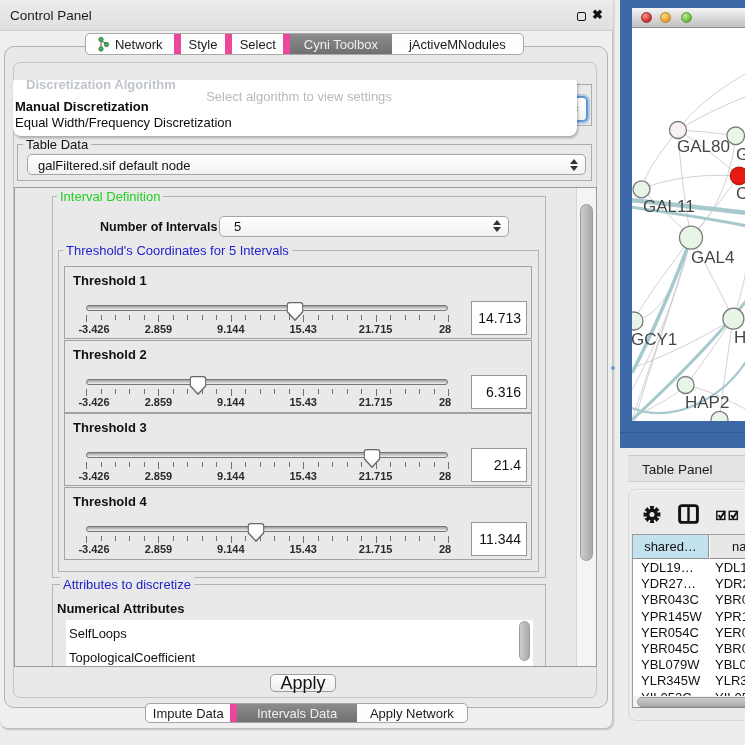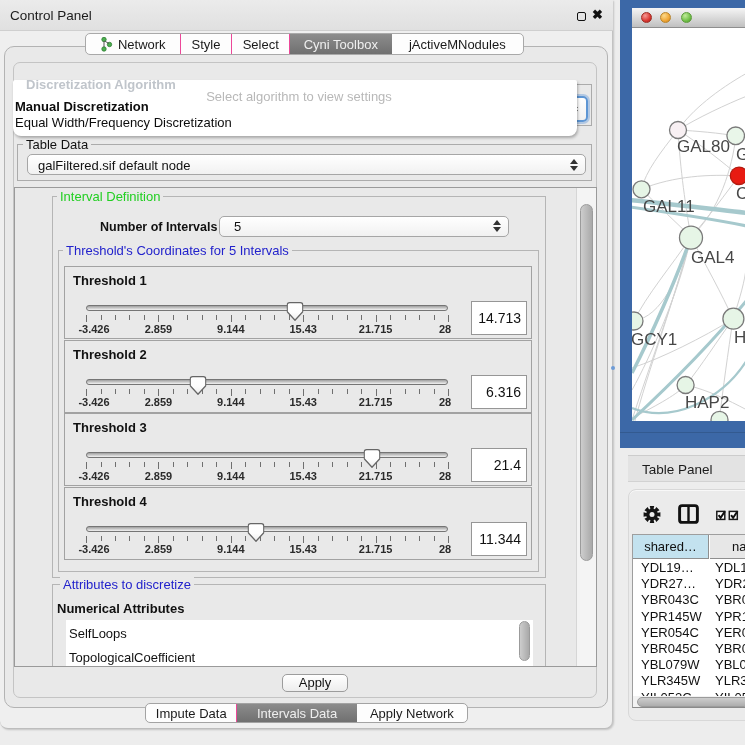--- a/index.html
+++ b/index.html
@@ -17,21 +17,21 @@
 #btnclose { left:592px; top:7px; font-size:13px; font-weight:bold; color:#111; }
 
 #tabcontent { left:4px; top:46px; width:604px; height:662px; background:#e9e9e9;
   border:1px solid #b3b3b3; border-radius:10px; }
 #innerpanel { left:13px; top:62px; width:584px; height:636px; background:#e9e9e9;
   border:1px solid #c4c4c4; border-radius:7px; }
 
 #toptabs { left:85px; top:33px; width:439px; height:22px; background:#fdfdfd;
   border:1px solid #a9a9a9; border-radius:5px; overflow:hidden; display:flex; }
 .tab { height:100%; display:flex; align-items:center; justify-content:center;
-  font-size:13px; color:#1a1a1a; border-right:1px solid #ec4899; }
+  font-size:13px; color:#1a1a1a; border-right:7px solid #ec4899; }
 .tab:last-child { border-right:none; }
 .tabsel { background:linear-gradient(#8c8c8c,#707070); color:#efefef; border-right:none; }
 
 .group { position:absolute; border:1px solid #ababab; }
 .gtitle { position:absolute; top:-8px; font-size:13px; background:#e9e9e9; padding:0 3px; white-space:nowrap; }
 .blue { color:#2222cc; }
 .green { color:#22cf22; }
 
 .combo { position:absolute; background:linear-gradient(#ffffff,#f1f1f1);
   border:1px solid #a6a6a6; border-radius:5px; font-size:13px; color:#111; }
@@ -334,21 +334,21 @@
           <div style="padding:2px 0 0 3px; line-height:24px;">SelfLoops<br>TopologicalCoefficient<br>BetweennessCentrality</div>
           <div class="sbthumbv" style="right:3px; top:1px; width:11px; height:40px;"></div>
         </div>
       </div>
 
       <div class="abs" style="left:561px; top:0; width:21px; height:480px; background:#f4f4f4; border-left:1px solid #d6d6d6;"></div>
       <div class="sbthumbv" style="left:565px; top:16px; width:13px; height:357px;"></div>
     </div>
 
     <div class="abs" style="left:270px; top:674px; width:66px; height:18px; background:linear-gradient(#ffffff,#ededed);
-         border:1px solid #9c9c9c; border-radius:5px; font-size:13px; color:#111; text-align:center; line-height:16px;margin-left:12px;">Apply</div>
+         border:1px solid #9c9c9c; border-radius:5px; font-size:18px; color:#111; text-align:center; line-height:16px;">Apply</div>
 
     <div class="abs" id="bottabs">
       <div class="tab" style="width:92px;">Impute Data</div>
       <div class="tab tabsel" style="width:120px;">Intervals Data</div>
       <div class="tab" style="width:111px;">Apply Network</div>
     </div>
   </div>
 
   <div class="abs" style="left:611px; top:366px; width:4px; height:4px; background:#6d9bd6; border-radius:2px;"></div>
 

